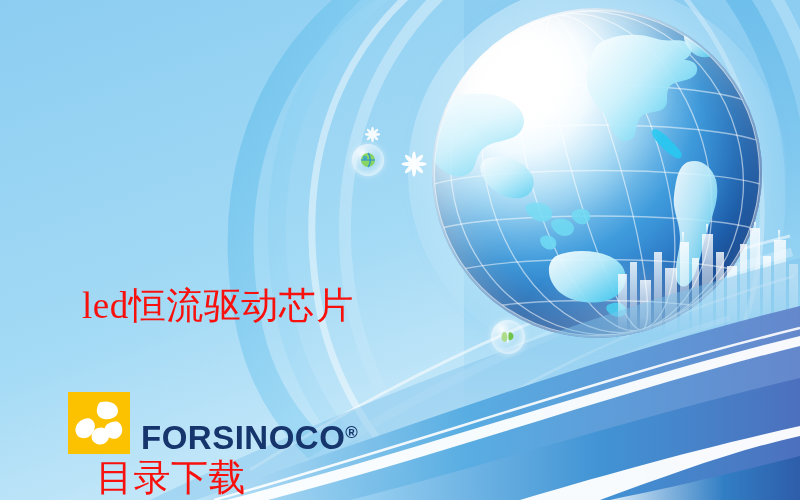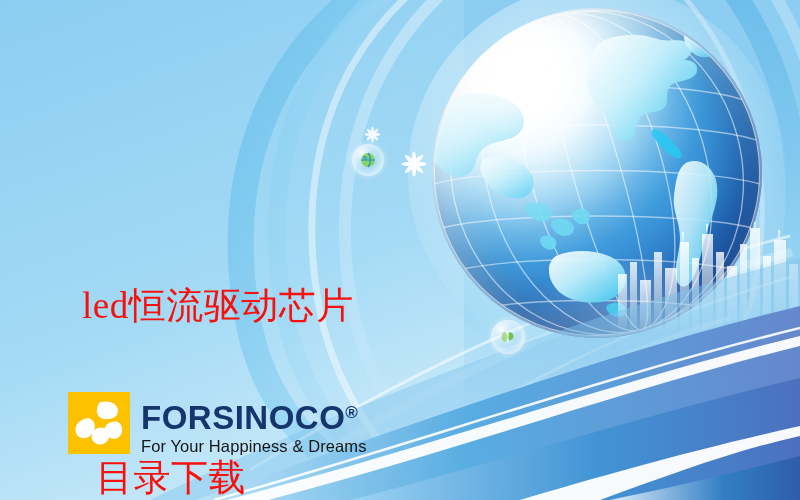--- a/index.html
+++ b/index.html
@@ -449,17 +449,16 @@
           <path d="M 50 30 C 55 33 56 41 51 45 C 46 49 39 46 37 40 C 35.6 35.8 38 32 42.5 30.6 C 45.5 29.6 48 29 50 30 Z"></path>
           <path d="M 30 36 C 36 34 41 38 41 44 C 41 50 35 54 29 52 C 24 50 22 45 25 40 C 26.5 37.6 28 36.5 30 36 Z"></path>
           <path d="M 24 28 C 28 31 28 38 23 43 C 18 48 10 47 8 41 C 6 35 10 29 16 27 C 19.6 25.8 22 26 24 28 Z"></path>
         </g>
       </svg>
     </div>
     <div class="logo-text">
       <div class="logo-name">
         <span>FORSINOCO</span><span class="reg">®</span>
       </div>
-      <div class="logo-tagline">For Your Happiness &amp; Dreams</div>
     </div>
   </div>
 
 </div>
 
 </body></html>

